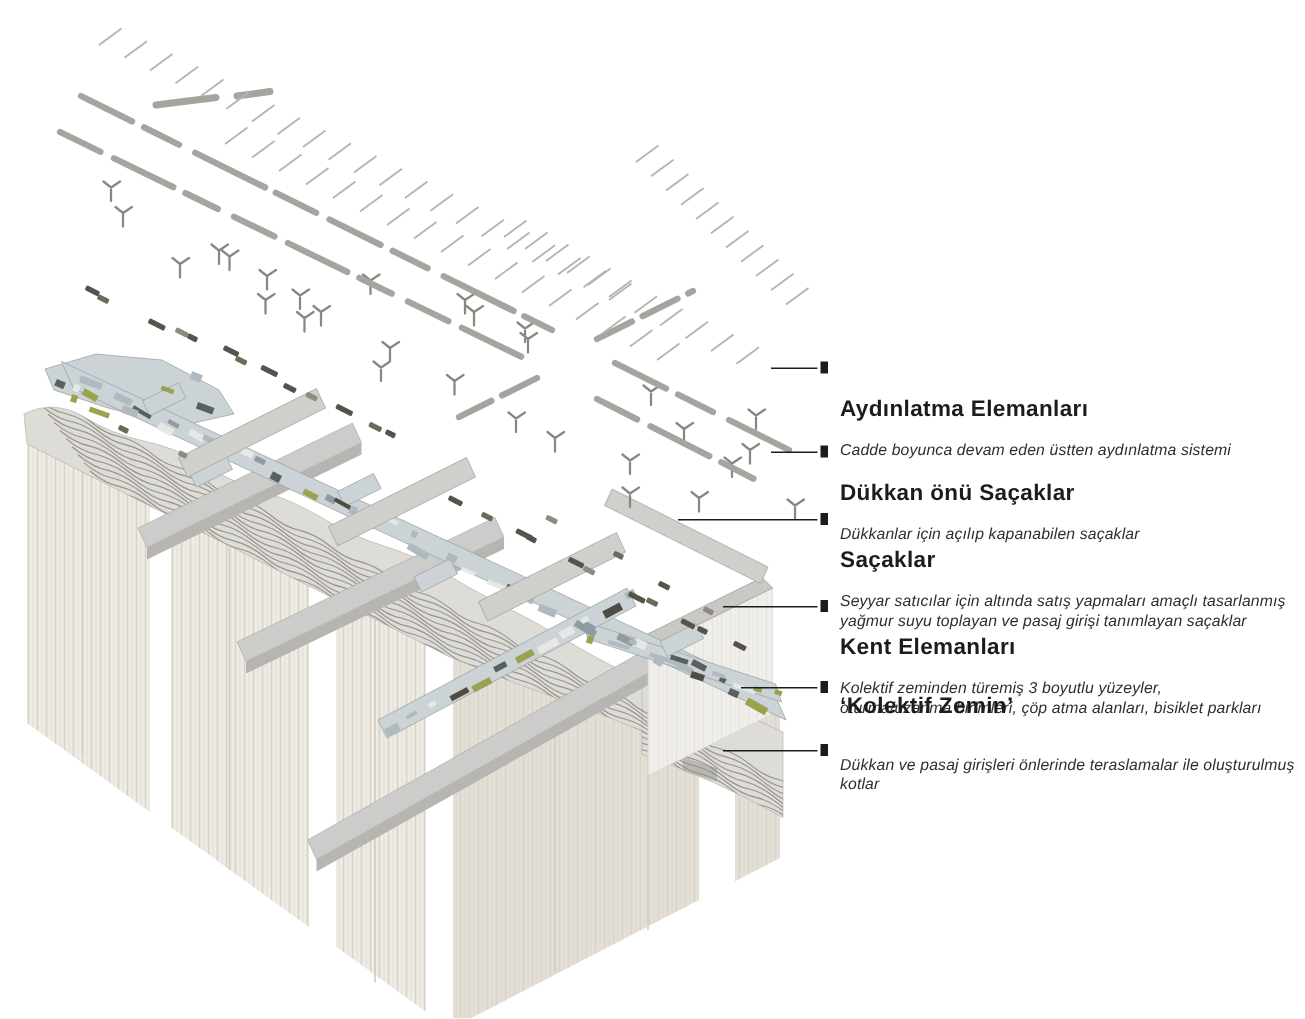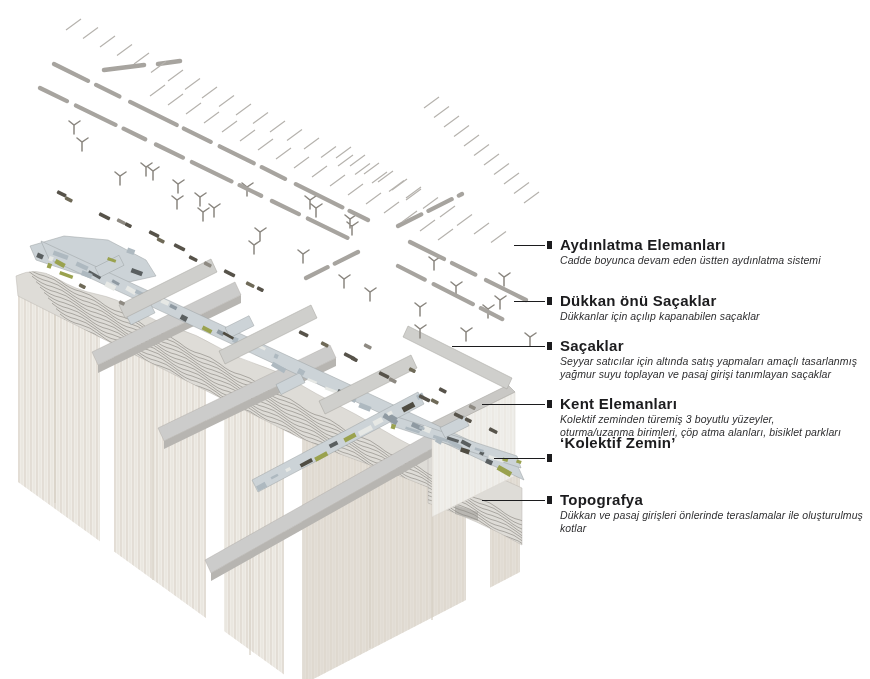--- a/index.html
+++ b/index.html
@@ -1,21 +1,21 @@
 <!DOCTYPE html>
 <html><head>
 <meta charset="utf-8">
 <style>
   html,body{margin:0;padding:0;background:#ffffff;font-family:"Liberation Sans",sans-serif;}
   .stage{position:relative;width:870px;height:679px;overflow:hidden;background:#ffffff;}
   .stage svg{position:absolute;left:0;top:0;}
   
   .label-block{position:absolute;left:560px;width:306px;}
-  .label-title{font-size:15px;font-weight:bold;letter-spacing:.25px;color:#1c1c1e;line-height:17px;}
-  .label-desc{font-size:10.5px;font-style:italic;color:#2e2e30;line-height:13px;margin-top:1px;
+  .label-title{font-size:15px;font-weight:bold;letter-spacing:.25px;color:#1c1c1e;line-height:17px;margin-top:28px;}
+  .label-desc{font-size:10.5px;font-style:italic;color:#2e2e30;line-height:13px;margin-top:13px;
               letter-spacing:.1px;white-space:pre-line;}
   
   .leader{position:absolute;display:flex;align-items:center;height:8px;}
   .leader-line{flex:1;height:0;border-top:1.5px solid #1c1c1e;}
   .leader-square{width:5px;height:8px;background:#1c1c1e;margin-left:2px;flex:0 0 auto;}
 </style>
 </head>
 <body>
 
 <div class="stage">
@@ -262,16 +262,15 @@
   <div class="label-block" style="top:395px">
     <div class="label-title">Kent Elemanları</div>
     <div class="label-desc">Kolektif zeminden türemiş 3 boyutlu yüzeyler,
 oturma/uzanma birimleri, çöp atma alanları, bisiklet parkları</div>
   </div>
   <div class="label-block" style="top:434px">
     <div class="label-title">‘Kolektif Zemin’</div>
     <div class="label-desc"></div>
   </div>
   <div class="label-block" style="top:491px">
-    <div class="label-title">Topografya</div>
     <div class="label-desc">Dükkan ve pasaj girişleri önlerinde teraslamalar ile oluşturulmuş kotlar</div>
   </div>
 </div>
 
 </body></html>

